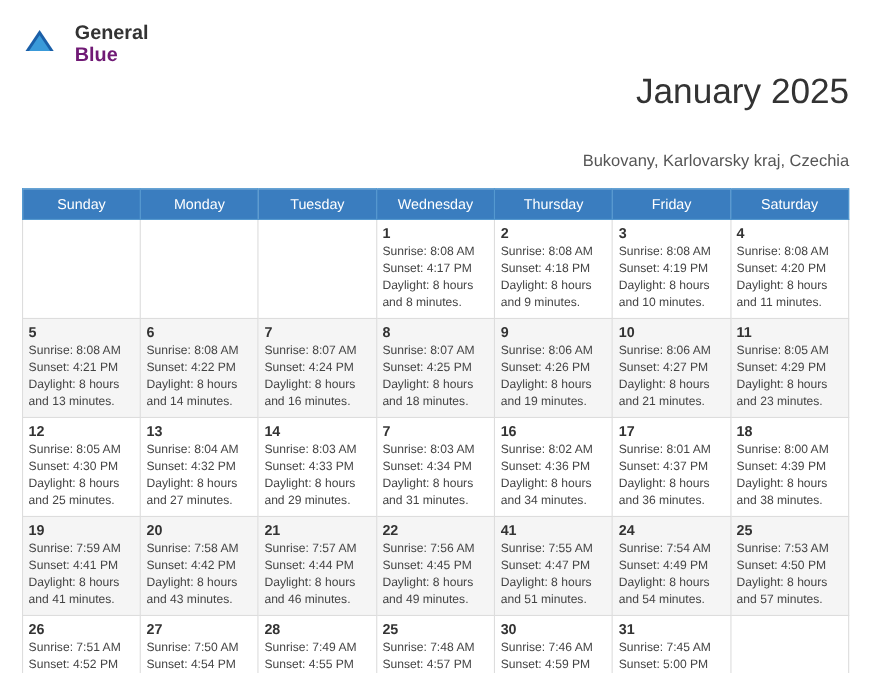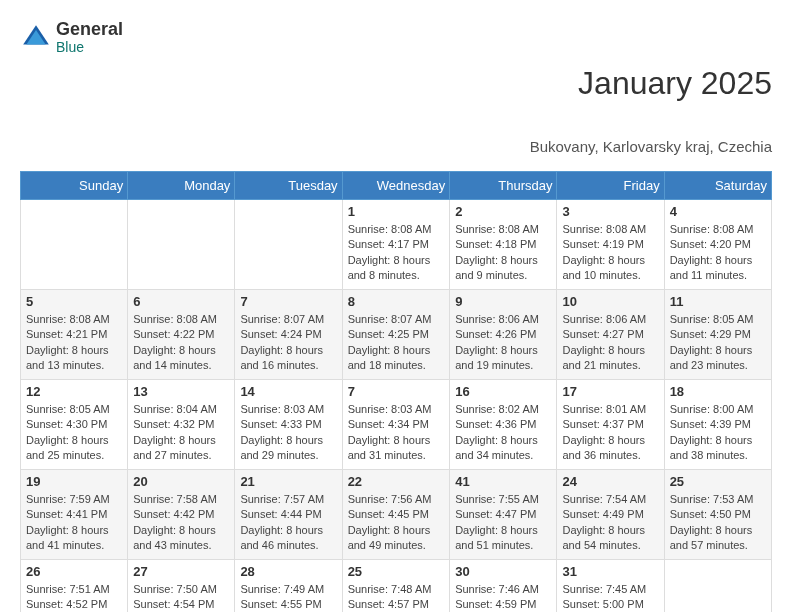--- a/index.html
+++ b/index.html
@@ -12,36 +12,36 @@
     }
     .header-area {
       display: flex;
       justify-content: space-between;
       align-items: flex-start;
       margin-bottom: 16px;
     }
     .logo {
       display: flex;
       align-items: center;
-      gap: 4px;
+      gap: 16px;
     }
     .logo-text {
       display: flex;
       flex-direction: column;
       line-height: 1.1;
     }
     .logo-general {
       font-size: 18px;
       font-weight: bold;
       color: #333;
     }
     .logo-blue {
-      font-size: 14px;
-      font-weight: normal;
-      color: #0f766e;
+      font-size: 18px;
+      font-weight: bold;
+      color: #701a75;
     }
     .logo-icon {
       width: 32px;
       height: 32px;
     }
     .title-area {
       text-align: right;
     }
     .month-title {
       font-size: 32px;
@@ -56,21 +56,21 @@
     }
     .calendar {
       width: 100%;
       border-collapse: collapse;
       font-size: 11px;
     }
     .calendar thead th {
       background: #3a7dbf;
       color: #fff;
       padding: 6px 4px;
-      text-align: right;
+      text-align: center;
       font-size: 13px;
       font-weight: normal;
       border: 1px solid #5599d0;
     }
     .calendar tbody td {
       vertical-align: top;
       border: 1px solid #ddd;
       padding: 4px 5px;
       height: 90px;
       width: 108px;

